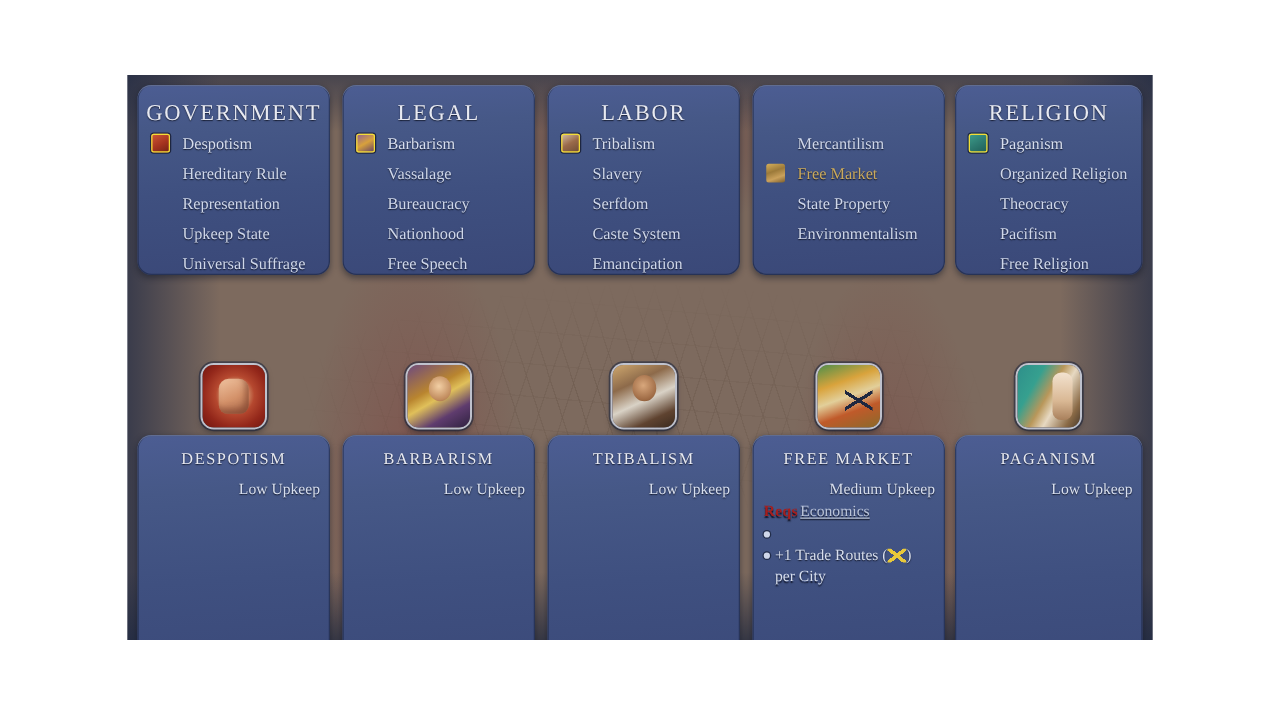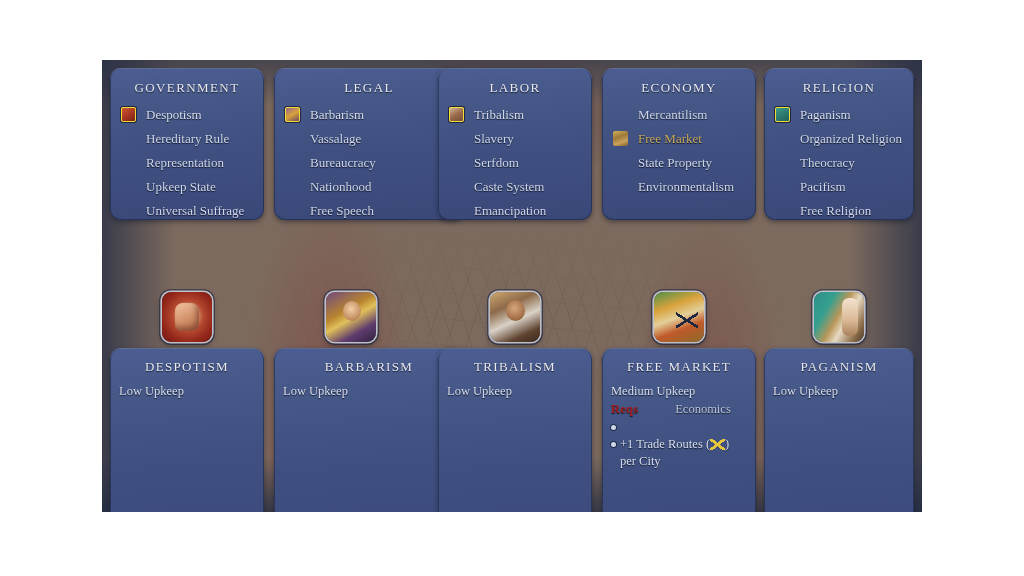--- a/index.html
+++ b/index.html
@@ -41,21 +41,21 @@
   
   .panel{position:absolute;border-radius:11px;
      background:linear-gradient(176deg,#4c5d93 0%,#465887 22%,#3f5080 55%,#3a4878 100%);
      box-shadow:inset 0 1px 0 rgba(190,205,240,.34),
                 inset 0 0 0 1px rgba(24,32,58,.55),
                 0 2px 5px rgba(12,18,34,.45);}
 
   
   .cat{top:8px;height:152px;}
   .cat-title{position:absolute;left:0;right:0;top:12px;text-align:center;
-     font-size:13px;letter-spacing:1.4px;color:#e8eaf2;
+     font-size:18px;letter-spacing:1.4px;color:#e8eaf2;
      text-shadow:0 1px 1px rgba(10,14,28,.8);}
   .civ-list{position:absolute;left:8px;right:6px;top:35px;}
   .civ{position:relative;height:24px;line-height:24px;padding-left:28px;
      font-size:13px;color:#cfd7ea;white-space:nowrap;
      text-shadow:0 1px 1px rgba(8,12,26,.85);}
   .civ.sel{color:#d7deee;}
   .civ.hov{color:#c9a95e;text-shadow:0 1px 1px rgba(8,12,26,.9);}
 
   .micro{position:absolute;left:3px;top:4px;width:15px;height:15px;border-radius:2px;
      background:linear-gradient(150deg,#b5512f,#7d2a1c);}
@@ -94,36 +94,36 @@
      background:linear-gradient(180deg,#f3e2cf,#d9b894 60%,#a9805c);}
 
   
   .det{top:288px;height:208px;}
   .det-title{position:absolute;left:0;right:0;top:11px;text-align:center;
      font-size:13px;letter-spacing:1.3px;color:#e8eaf2;
      text-shadow:0 1px 1px rgba(10,14,28,.8);}
   .det-body{position:absolute;left:9px;right:8px;top:35px;
      font-size:12.5px;line-height:17.5px;color:#d8dfee;
      text-shadow:0 1px 1px rgba(8,12,26,.85);}
-  .upkeep{display:block;}
+  .upkeep{display:block;text-align:right;}
   .reqs-row{display:block;}
   .reqs{color:#a51e1e;font-weight:bold;letter-spacing:.2px;font-family:Liberation Serif, serif;}
-  .req-link{color:#b9c3d8;padding-left:2px;margin-left:35px;}
+  .req-link{color:#b9c3d8;text-decoration:underline;padding-left:2px;}
   .eff{display:block;padding-left:9px;text-indent:-9px;}
   .dot{display:inline-block;width:5px;height:5px;border-radius:50%;
      background:#cfd7ea;vertical-align:middle;margin-right:4px;
      box-shadow:0 0 0 1px rgba(20,28,50,.7);}
   .tr-ico{display:inline-block;width:15px;height:11px;vertical-align:-2px;position:relative;}
   .tr-ico:before{content:"";position:absolute;inset:0;
      background:
        linear-gradient(38deg,transparent 42%,#e8c83a 42%,#e8c83a 58%,transparent 58%),
        linear-gradient(-38deg,transparent 42%,#e8c83a 42%,#e8c83a 58%,transparent 58%);}
 
   
-  .c0{left:8px;width:154px;}  .c1{left:172px;width:154px;padding-left:36px;}
+  .c0{left:8px;width:154px;}  .c1{left:172px;width:154px;}
   .c2{left:336px;width:154px;} .c3{left:500px;width:154px;}
   .c4{left:662px;width:150px;}
   .i0{left:60px;} .i1{left:224px;} .i2{left:388px;} .i3{left:552px;} .i4{left:712px;}
 </style>
 </head>
 <body>
 
 <div id="screen">
   <div id="board">
     <div class="bg-parch"></div>
@@ -156,21 +156,20 @@
           <div class="cat-title">LABOR</div>
           <div class="civ-list">
             <div class="civ sel"><span class="micro m-trib framed"></span><span>Tribalism</span></div>
             <div class="civ"><span>Slavery</span></div>
             <div class="civ"><span>Serfdom</span></div>
             <div class="civ"><span>Caste System</span></div>
             <div class="civ"><span>Emancipation</span></div>
           </div>
         </div>
         <div class="panel cat c3">
-          <div class="cat-title">ECONOMY</div>
           <div class="civ-list">
             <div class="civ"><span>Mercantilism</span></div>
             <div class="civ hov"><span class="micro m-mark"></span><span>Free Market</span></div>
             <div class="civ"><span>State Property</span></div>
             <div class="civ"><span>Environmentalism</span></div>
           </div>
         </div>
         <div class="panel cat c4">
           <div class="cat-title">RELIGION</div>
           <div class="civ-list">

